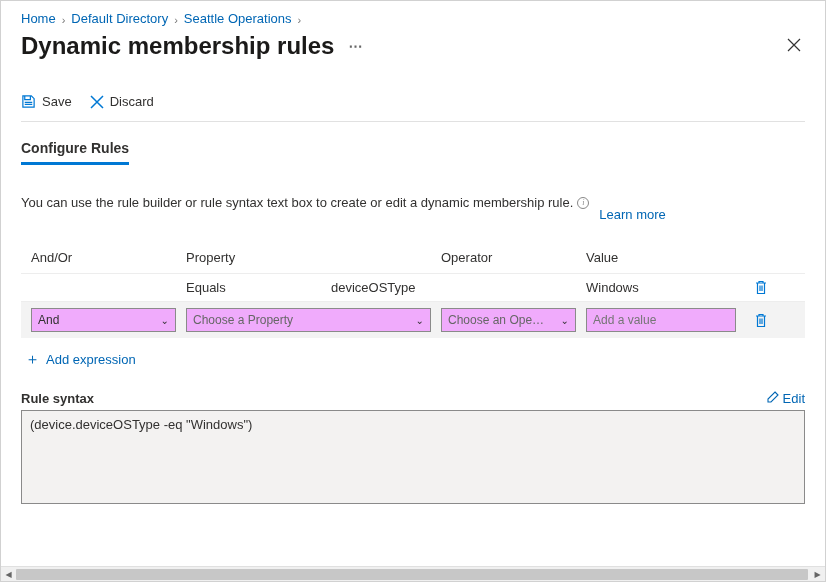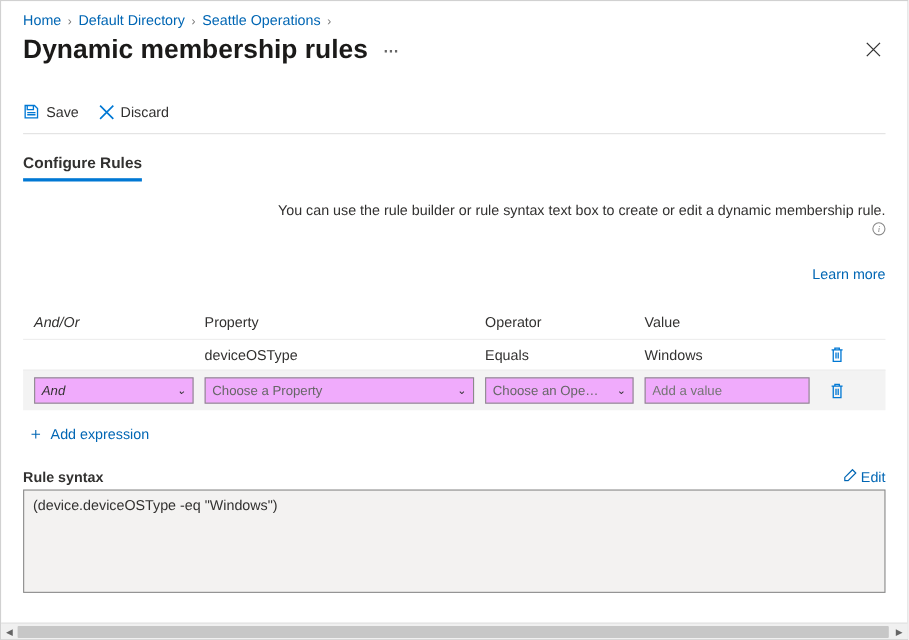--- a/index.html
+++ b/index.html
@@ -78,23 +78,22 @@
       color: #323130;
       padding-bottom: 6px;
       border-bottom: 3px solid #0078d4;
       cursor: pointer;
     }
     .help-text {
       font-size: 13px;
       color: #323130;
       margin-bottom: 20px;
       display: flex;
-      align-items: flex-end;
+      align-items: center;
       gap: 4px;
-      flex-direction: column;
     }
     .info-icon {
       display: inline-flex;
       border: 1px solid #888;
       border-radius: 50%;
       width: 12px;
       height: 12px;
       font-size: 8px;
       align-items: center;
       justify-content: center;
@@ -105,21 +104,21 @@
     .learn-more { color: #0066b4; text-decoration: none; margin-left: 6px; cursor: pointer; margin-top: 24px; }
     
     .rules-table { width: 100%; }
     .rules-header {
       display: flex;
       padding: 8px 10px;
       font-size: 13px;
       color: #323130;
       font-weight: 400;
     }
-    .col-andor { width: 155px; font-style: italic; }
+    .col-andor { width: 155px; }
     .col-prop { width: 255px; }
     .col-op { width: 145px; }
     .col-val { width: 160px; }
     .col-del { width: 30px; text-align: center; }
     .rules-row {
       display: flex;
       align-items: center;
       padding: 6px 10px;
       border-top: 1px solid #ededed;
     }
@@ -264,22 +263,22 @@
     <div class="rules-header">
       <div class="col-andor">And/Or</div>
       <div class="col-prop">Property</div>
       <div class="col-op">Operator</div>
       <div class="col-val">Value</div>
       <div class="col-del"></div>
     </div>
 
     <div class="rules-row">
       <div class="cell col-andor"></div>
+      <div class="cell col-op">Equals</div>
       <div class="cell col-prop">deviceOSType</div>
-      <div class="cell col-op">Equals</div>
       <div class="cell col-val">Windows</div>
       <div class="cell col-del">
         <span class="delete-btn">
           <svg width="14" height="15" viewBox="0 0 14 15" stroke-width="1.2">
               <path d="M2 3 H12 M5 3 V1.5 H9 V3 M3.5 3 V13.5 H10.5 V3 M6 5.5 V11 M8 5.5 V11"></path>
             </svg>
         </span>
       </div>
     </div>
 

